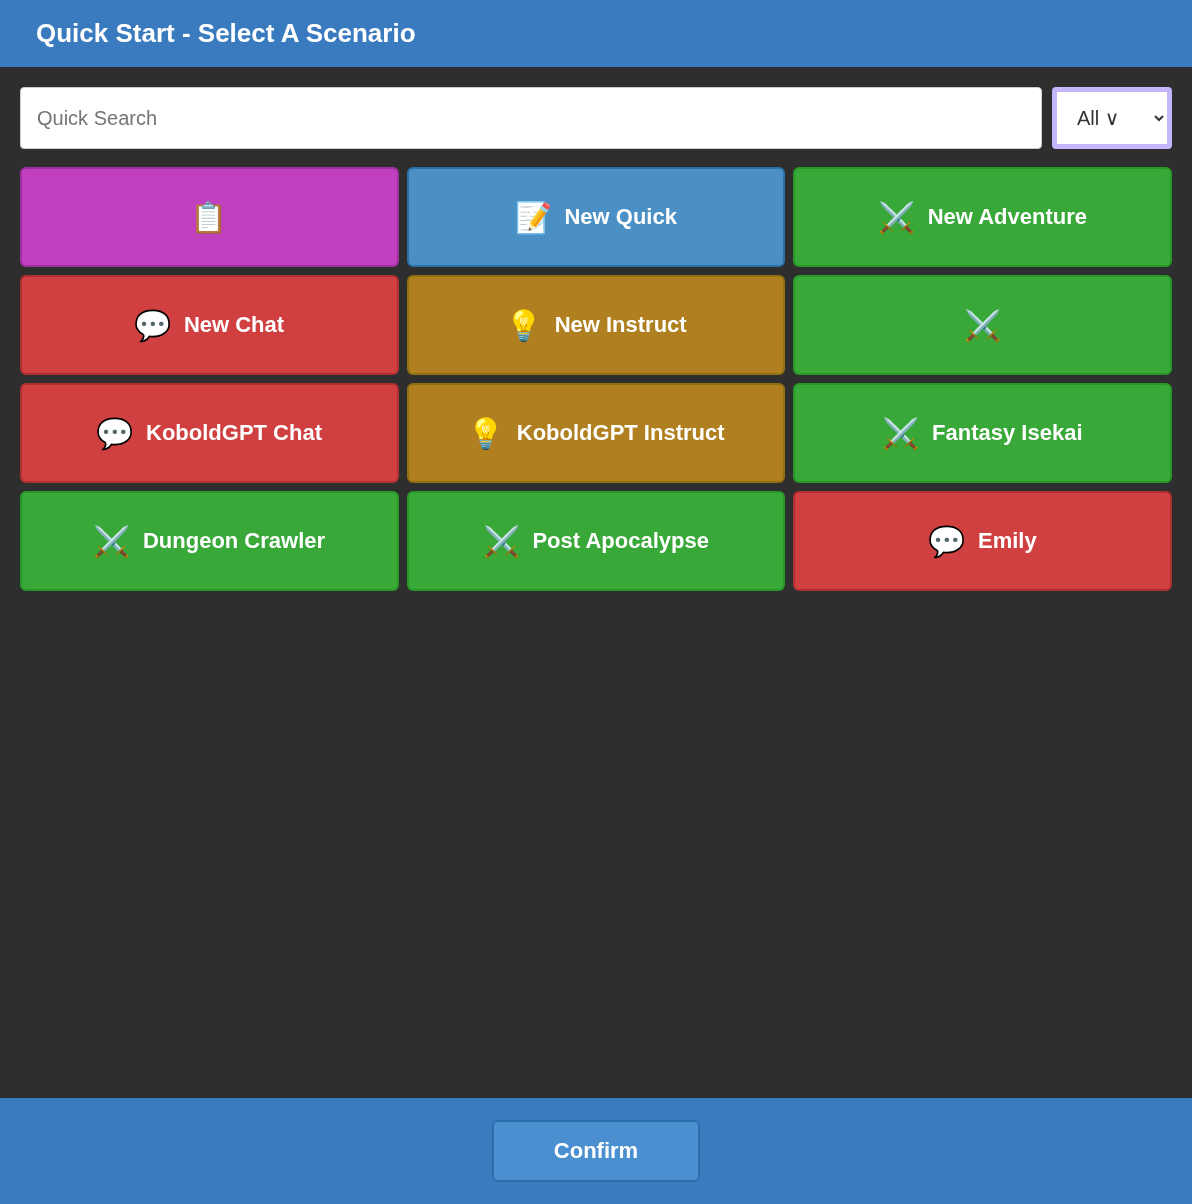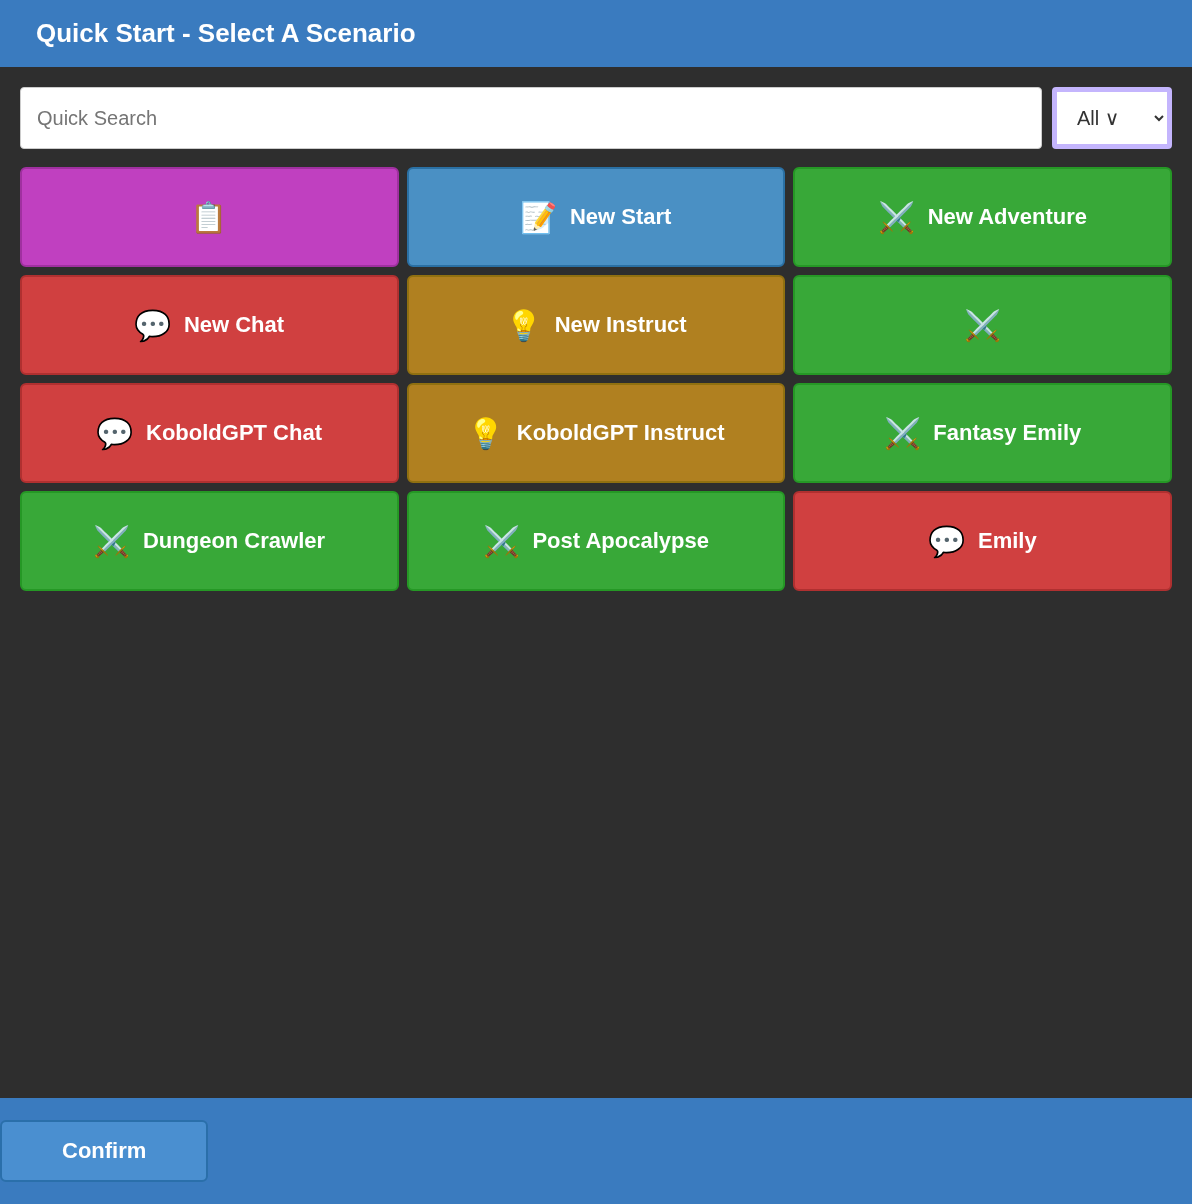--- a/index.html
+++ b/index.html
@@ -104,20 +104,21 @@
 
     #bottom-area {
       flex: 1;
       background: #2e2e2e;
     }
 
     #footer {
       background: #3a7bbf;
       padding: 22px 0;
       display: flex;
+      justify-content: center;
       gap: 30px;
       flex-shrink: 0;
     }
 
     .footer-btn {
       padding: 16px 60px;
       font-size: 22px;
       border: none;
       border-radius: 6px;
       cursor: pointer;
@@ -143,21 +144,21 @@
     </select>
   </div>
 
   <div id="scenario-grid">
 
     <button class="scenario-btn btn-purple btn-import">
       <span class="btn-icon">📋</span>
     </button>
     <button class="scenario-btn btn-blue">
       <span class="btn-icon">📝</span>
-      <span>New Start</span>
+      <span>New Quick</span>
     </button>
     <button class="scenario-btn btn-green">
       <span class="btn-icon">⚔️</span>
       <span>New Adventure</span>
     </button>
 
     <button class="scenario-btn btn-red">
       <span class="btn-icon">💬</span>
       <span>New Chat</span>
     </button>
@@ -172,21 +173,21 @@
     <button class="scenario-btn btn-red">
       <span class="btn-icon">💬</span>
       <span>KoboldGPT Chat</span>
     </button>
     <button class="scenario-btn btn-gold">
       <span class="btn-icon">💡</span>
       <span>KoboldGPT Instruct</span>
     </button>
     <button class="scenario-btn btn-green">
       <span class="btn-icon">⚔️</span>
-      <span>Fantasy Emily</span>
+      <span>Fantasy Isekai</span>
     </button>
 
     <button class="scenario-btn btn-green">
       <span class="btn-icon">⚔️</span>
       <span>Dungeon Crawler</span>
     </button>
     <button class="scenario-btn btn-green">
       <span class="btn-icon">⚔️</span>
       <span>Post Apocalypse</span>
     </button>

